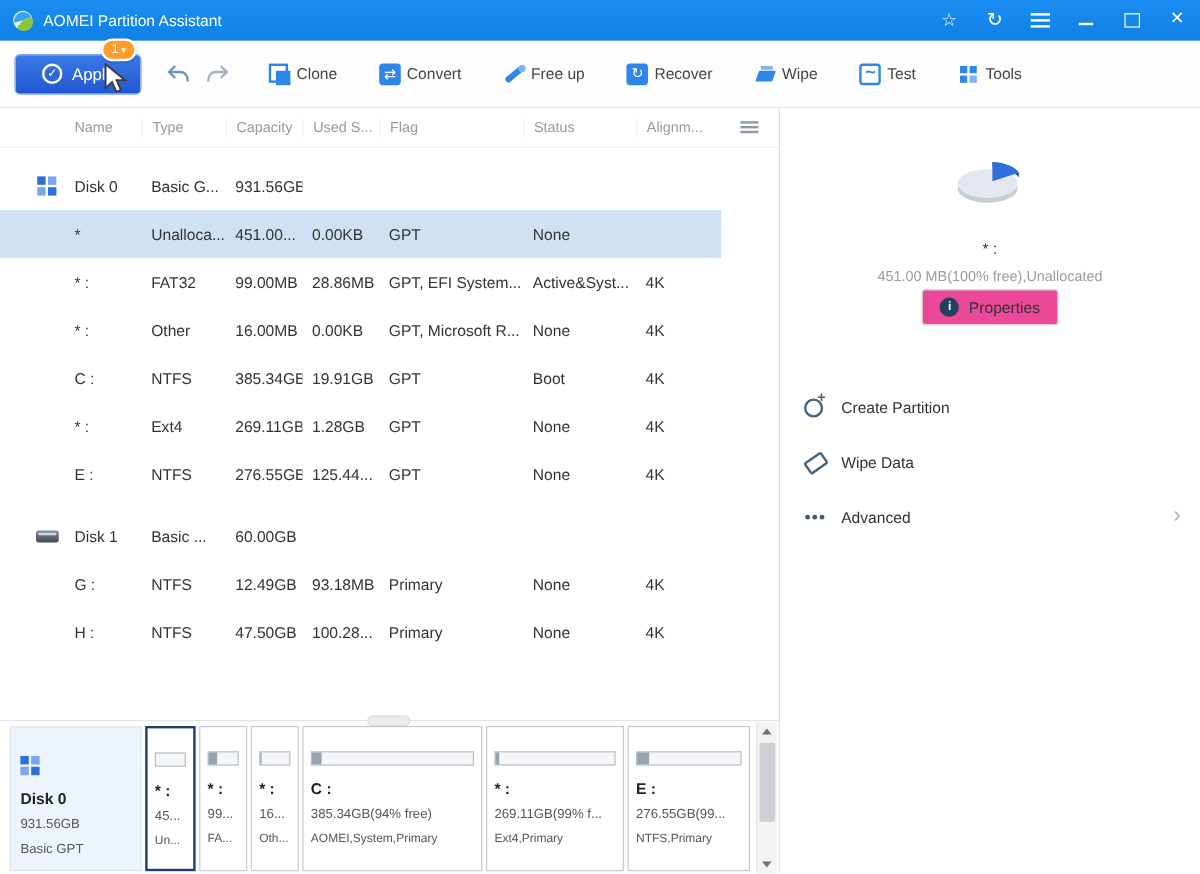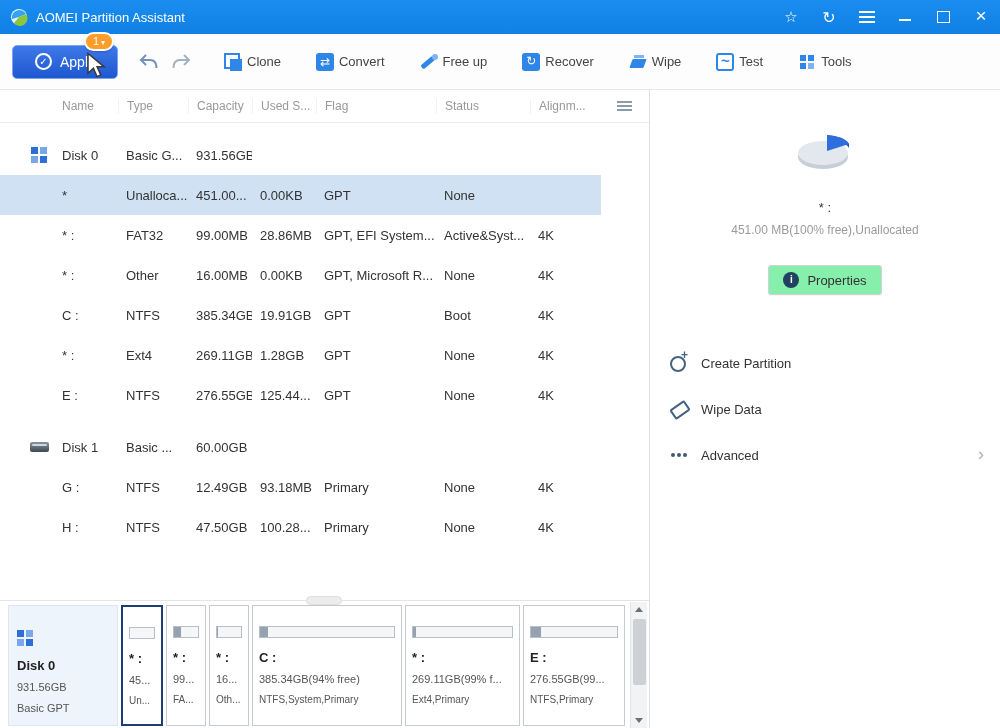--- a/index.html
+++ b/index.html
@@ -103,21 +103,21 @@
   .sb-up::after { content:""; border:4px solid transparent; border-bottom:5px solid #707070; margin-top:-4px; }
   .sb-down::after { content:""; border:4px solid transparent; border-top:5px solid #707070; margin-bottom:-4px; }
   .sb-thumb { width:13px; flex:0 0 66px; margin-top:2px; background:#cdd0d4; border-radius:2px; }
   .sb-down { margin-top:auto; }
 
   
   .rp-summary { text-align:center; padding-top:36px; }
   .pie-wrap { display:flex; justify-content:center; }
   .sel-title { margin-top:26px; font-size:13px; color:#333; }
   .sel-detail { margin-top:8px; font-size:12px; color:#9b9b9b; }
-  .props-btn { margin-top:28px; display:inline-flex; align-items:center; gap:8px; height:30px; padding:0 14px; border:1px solid #d2d2d2; border-radius:3px; background:#86efac; font-size:13px; color:#333; cursor:pointer; box-shadow:0 1px 1px rgba(0,0,0,.04); }
+  .props-btn { margin-top:4px; display:inline-flex; align-items:center; gap:8px; height:30px; padding:0 14px; border:1px solid #d2d2d2; border-radius:3px; background:#ec4899; font-size:13px; color:#333; cursor:pointer; box-shadow:0 1px 1px rgba(0,0,0,.04); }
   .info-icon { width:16px; height:16px; border-radius:50%; background:#20415f; position:relative; flex:0 0 16px; }
   .info-icon::after { content:"i"; position:absolute; inset:0; color:#fff; font-size:10px; font-weight:bold; text-align:center; line-height:16px; }
   .action-list { margin-top:30px; }
   .action-row { height:46px; display:flex; align-items:flex-end; padding:0 16px 0 20px; cursor:pointer; }
   .action-icon { width:18px; height:18px; position:relative; flex:0 0 18px; }
   .action-icon[data-name="create-partition-icon"]::before { content:""; position:absolute; left:0; top:3px; width:12px; height:12px; border:2px solid #46627e; border-radius:50%; }
   .action-icon[data-name="create-partition-icon"]::after { content:"+"; position:absolute; right:0; top:-5px; font-size:12px; font-weight:bold; color:#46627e; }
   .action-icon[data-name="wipe-data-icon"]::before { content:""; position:absolute; left:1px; top:5px; width:14px; height:8px; border:2px solid #46627e; border-radius:2px; transform:rotate(-35deg); }
   .action-icon[data-name="advanced-icon"]::before { content:""; position:absolute; left:1px; top:8px; width:4px; height:4px; border-radius:50%; background:#3f5a75; box-shadow:6px 0 #3f5a75, 12px 0 #3f5a75; }
   .action-label { margin-left:13px; font-size:13px; color:#333; }
@@ -408,21 +408,21 @@
             <div class="dm-size" data-name="diskmap-partition-size">16...</div>
             <div class="dm-fs" data-name="diskmap-partition-fs">Oth...</div>
           </div>
 
           <div class="dm-part" data-name="diskmap-partition">
             <div class="dm-bar" data-name="usage-bar">
               <div class="dm-fill" data-name="usage-bar-fill" style="width: 6%;"></div>
             </div>
             <div class="dm-name" data-name="diskmap-partition-name">C :</div>
             <div class="dm-size" data-name="diskmap-partition-size">385.34GB(94% free)</div>
-            <div class="dm-fs" data-name="diskmap-partition-fs">NTFS,System,Primary</div>
+            <div class="dm-fs" data-name="diskmap-partition-fs">AOMEI,System,Primary</div>
           </div>
 
           <div class="dm-part" data-name="diskmap-partition">
             <div class="dm-bar" data-name="usage-bar">
               <div class="dm-fill" data-name="usage-bar-fill" style="width: 3%;"></div>
             </div>
             <div class="dm-name" data-name="diskmap-partition-name">* :</div>
             <div class="dm-size" data-name="diskmap-partition-size">269.11GB(99% f...</div>
             <div class="dm-fs" data-name="diskmap-partition-fs">Ext4,Primary</div>
           </div>

